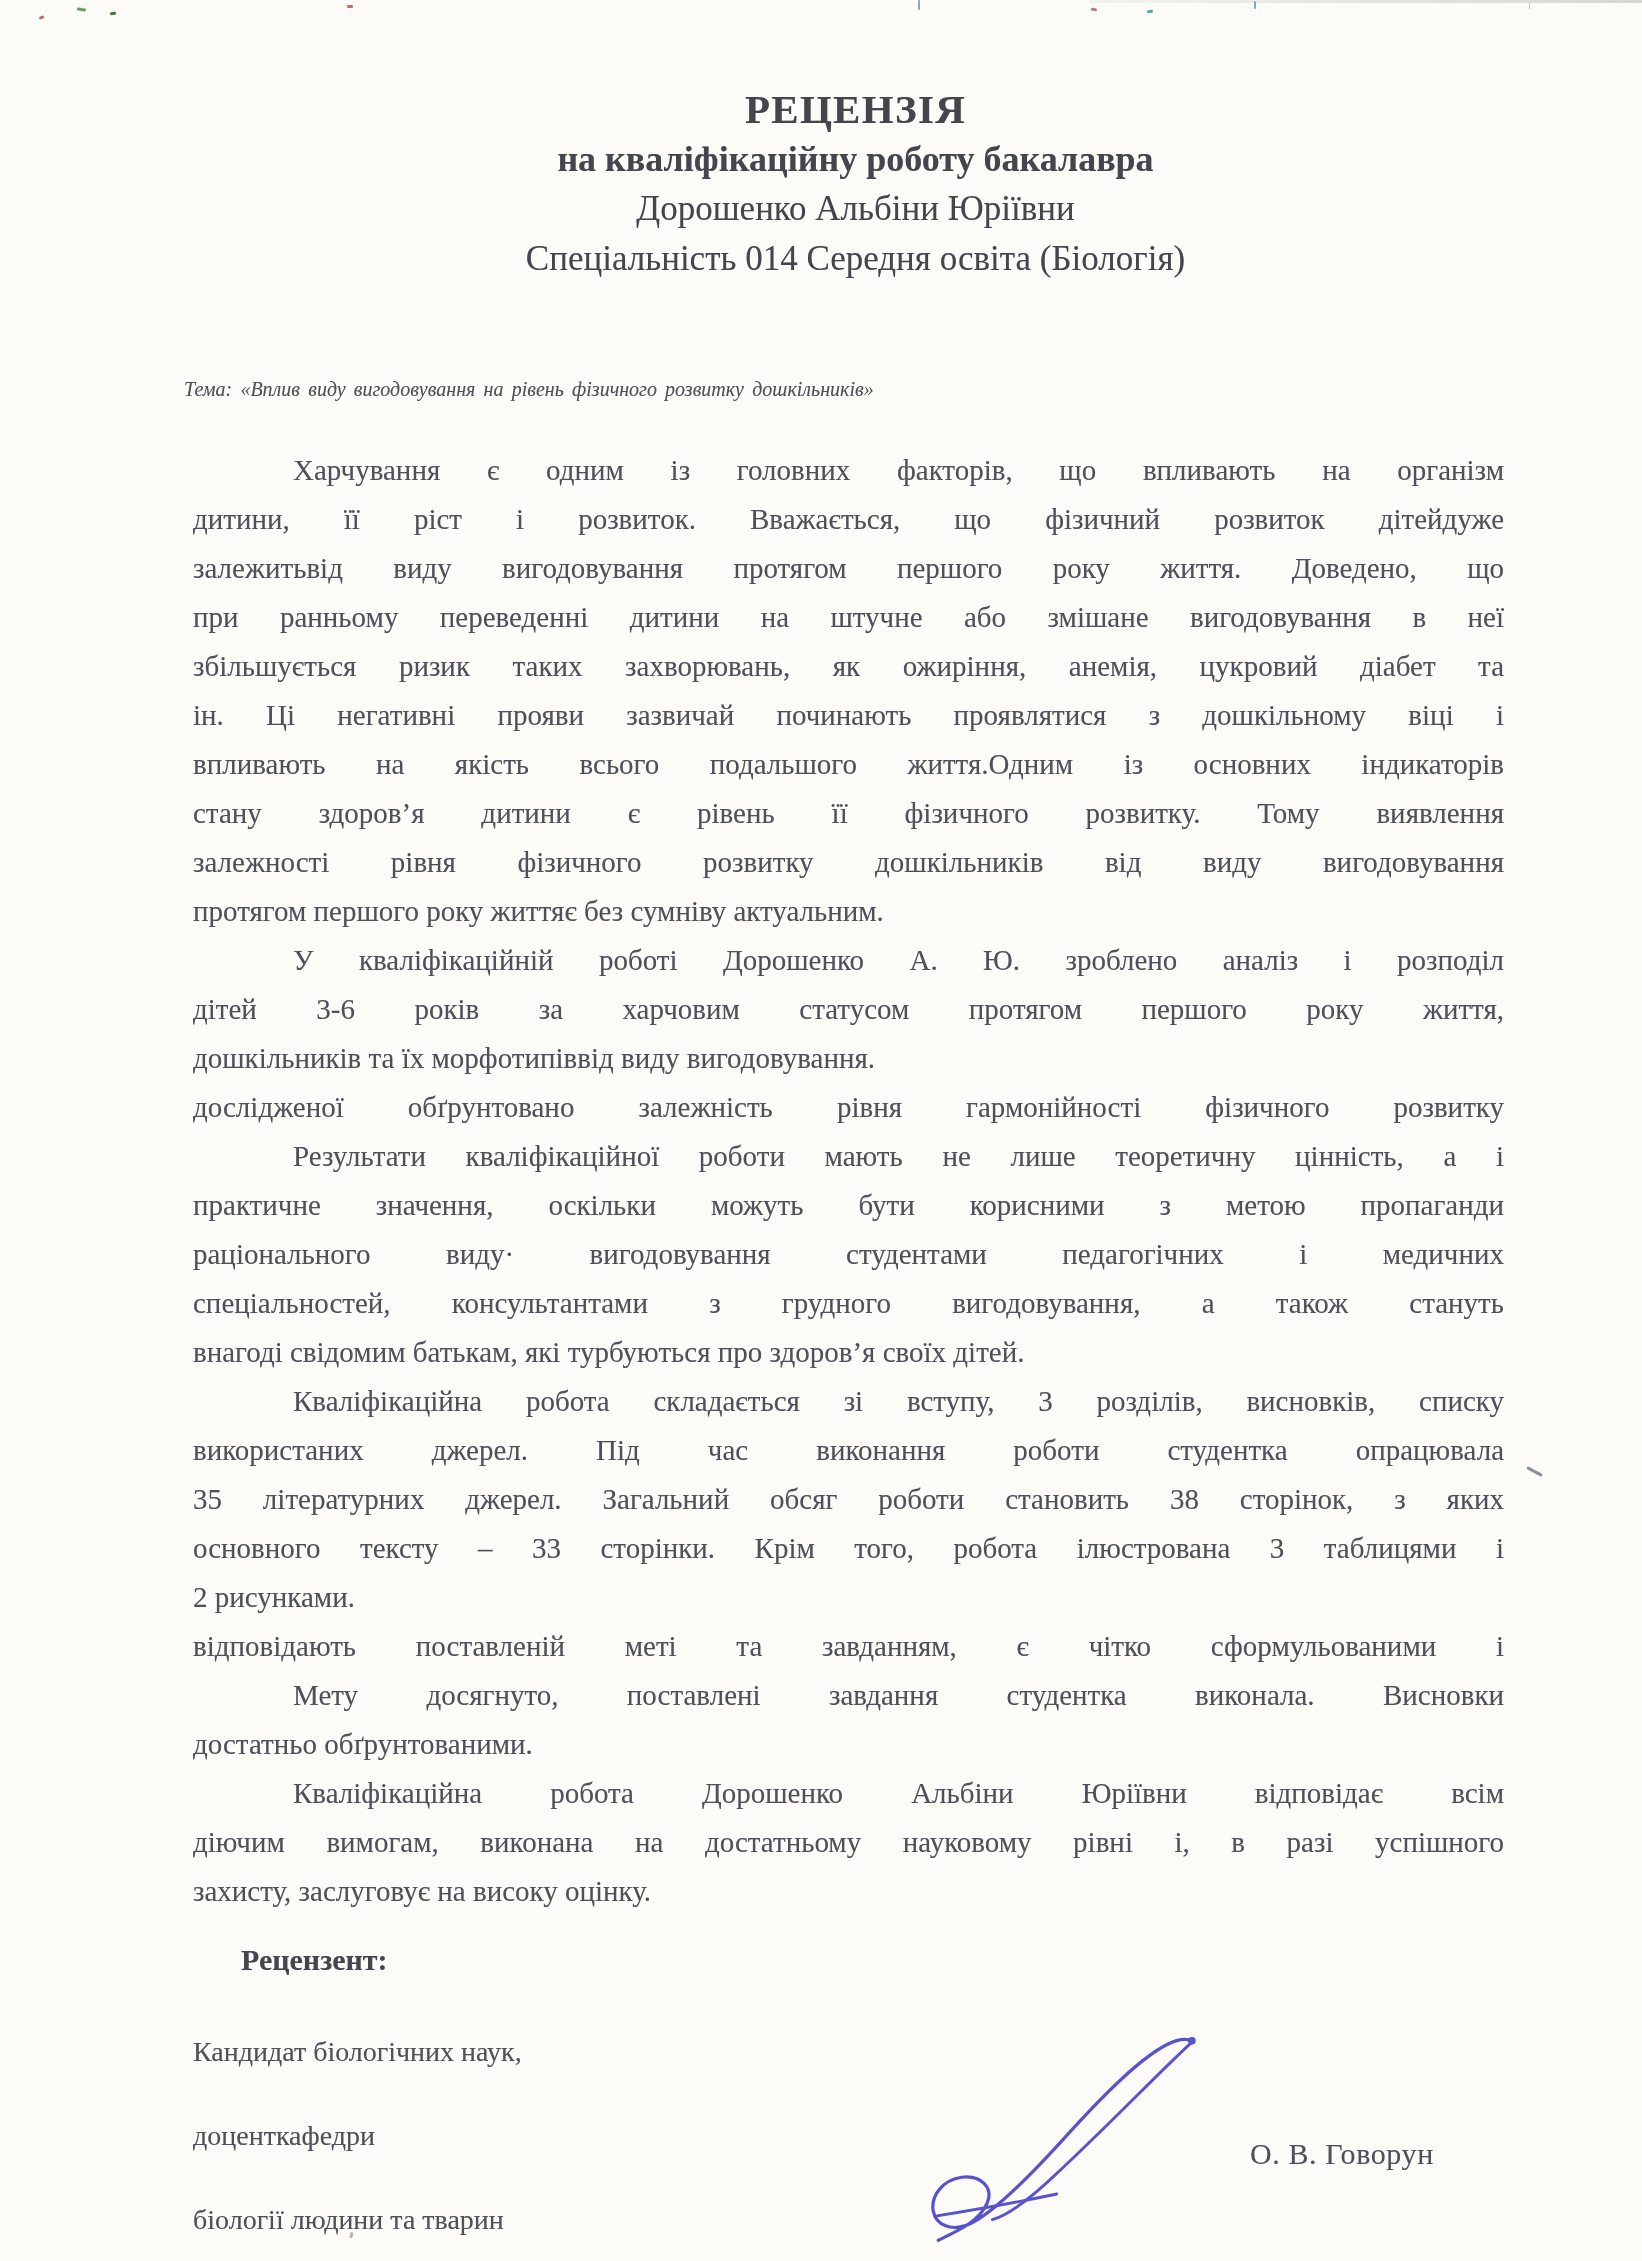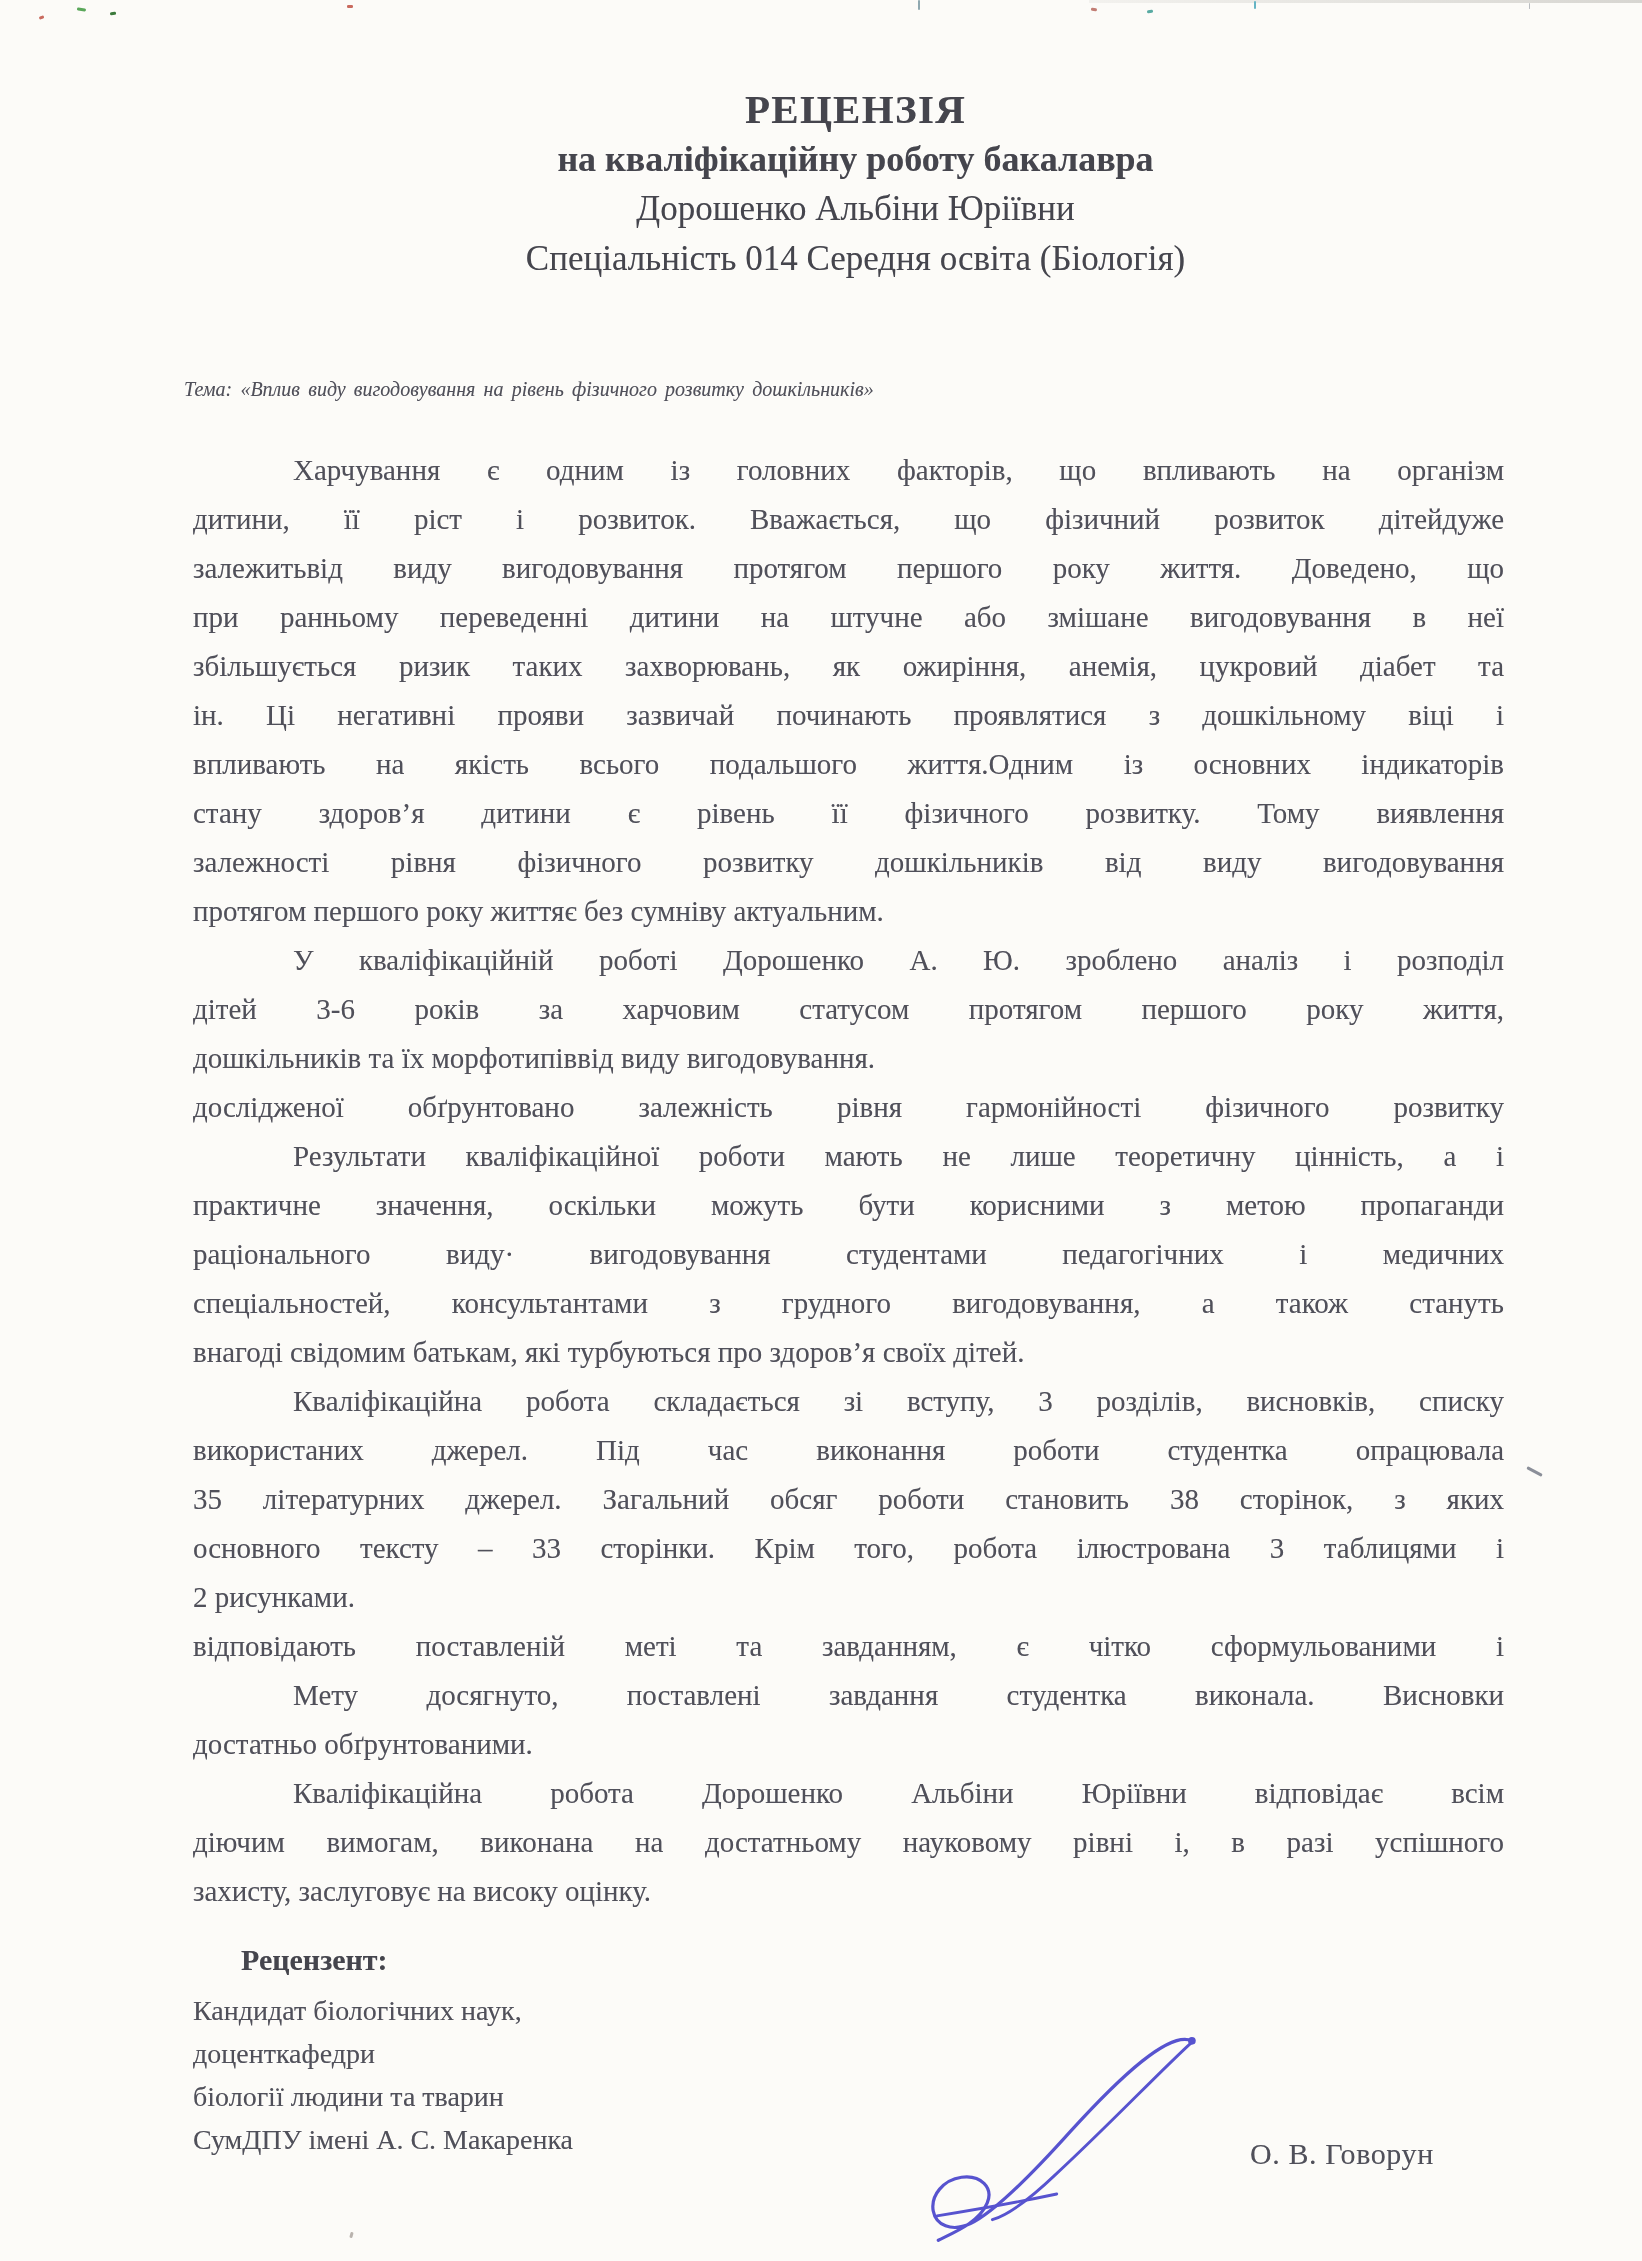--- a/index.html
+++ b/index.html
@@ -36,21 +36,21 @@
   .line.first{text-indent:100px;}
   
   .reviewer-label{
     position:absolute;top:1938px;left:193px;
     font-size:30px;font-weight:bold;line-height:43px;color:var(--title,#45454d);margin-left:48px;
   }
   .cred-block{
     position:absolute;top:1989px;left:193px;
     font-size:28px;line-height:43px;
   }
-  .cred-line{height:43px;}
+  .cred-line{height:43px;margin-top:41px;}
   .reviewer-name{
     position:absolute;top:2134px;left:1250px;
     font-size:30px;line-height:39px;letter-spacing:0.6px;
   }
   
   .signature{
     position:absolute;top:2015px;left:901px;width:325px;height:235px;
   }
   .signature svg{width:100%;height:100%;}
   

